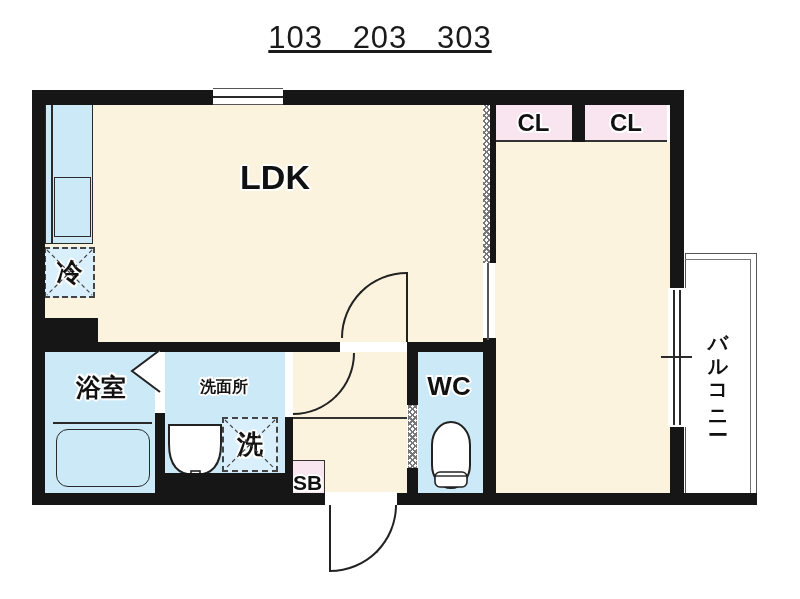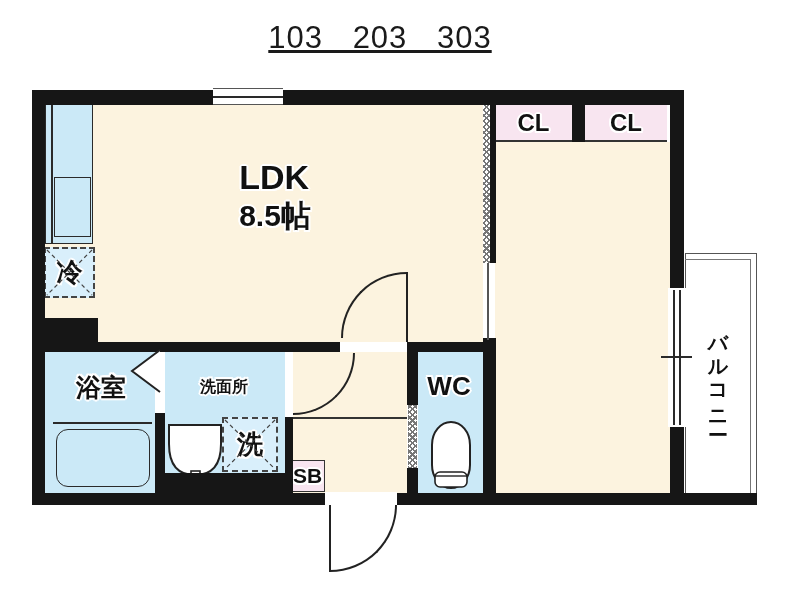--- a/index.html
+++ b/index.html
@@ -55,21 +55,21 @@
   <div class="floor z1" style="left:45px;top:352px;width:110px;height:141px;background:#CBE9F7"></div>
   <div class="floor z1" style="left:165px;top:352px;width:120px;height:121px;background:#CBE9F7"></div>
   <div class="floor z1" style="left:418px;top:352px;width:65px;height:141px;background:#CBE9F7"></div>
 
   <div class="pinkbox z2" style="left:495px;top:105px;width:77px;height:37px;background:#F8E5F0;border-width:0 0 2px 0">
     <span class="rlabel" style="position:static;transform:none;font-size:24px">CL</span>
   </div>
   <div class="pinkbox z2" style="left:585px;top:105px;width:82px;height:37px;background:#F8E5F0;border-width:0 0 2px 0">
     <span class="rlabel" style="position:static;transform:none;font-size:24px">CL</span>
   </div>
-  <div class="pinkbox z2" style="left:290px;top:460px;width:35px;height:32px;background:#F8E5F0">
+  <div class="pinkbox z2" style="left:290px;top:460px;width:35px;height:45px;background:#F8E5F0">
     <span class="rlabel" style="position:static;transform:none;font-size:21px">SB</span>
   </div>
 
   <div class="abs z2" style="left:685px;top:253px;width:72px;height:247px;border:1.5px solid #555;box-sizing:border-box;background:#fff"></div>
   <div class="abs z2" style="left:685px;top:259px;width:66px;height:234px;border-top:1px solid #777;border-right:1px solid #777;box-sizing:border-box"></div>
   <div class="rlabel vtext z6" style="left:719px;top:373px;font-size:20px;font-weight:600">バルコニー</div>
 
   <div class="wall z3" style="left:32px;top:90px;width:652px;height:15px"></div>
   <div class="wall z3" style="left:32px;top:90px;width:13px;height:415px"></div>
   <div class="wall z3" style="left:670px;top:90px;width:14px;height:415px"></div>
@@ -142,21 +142,20 @@
   </div>
 
   <svg class="abs z2" style="left:426px;top:420px" width="50" height="76" viewBox="0 0 50 76">
     <rect x="6" y="2" width="38" height="66" rx="19" ry="23" fill="#fff" stroke="#222" stroke-width="2"></rect>
     <rect x="9" y="52" width="32" height="15" rx="5" fill="#fff" stroke="#222" stroke-width="1.6"></rect>
     <line x1="9" y1="56" x2="41" y2="56" stroke="#222" stroke-width="1.4"></line>
   </svg>
 
   <div class="center-block z6" style="left:275px;top:158px">
     <div style="font-size:34px;line-height:1.15">LDK</div>
-    <div style="font-size:30px;line-height:1.25">8.5帖</div>
   </div>
 
 
   <div class="rlabel z6" style="left:101px;top:387px;font-size:25px">浴室</div>
   <div class="rlabel z6" style="left:224px;top:387px;font-size:16px">洗面所</div>
   <div class="rlabel z6" style="left:449px;top:386px;font-size:26px">WC</div>
 
 </div>
 
 </body></html>

